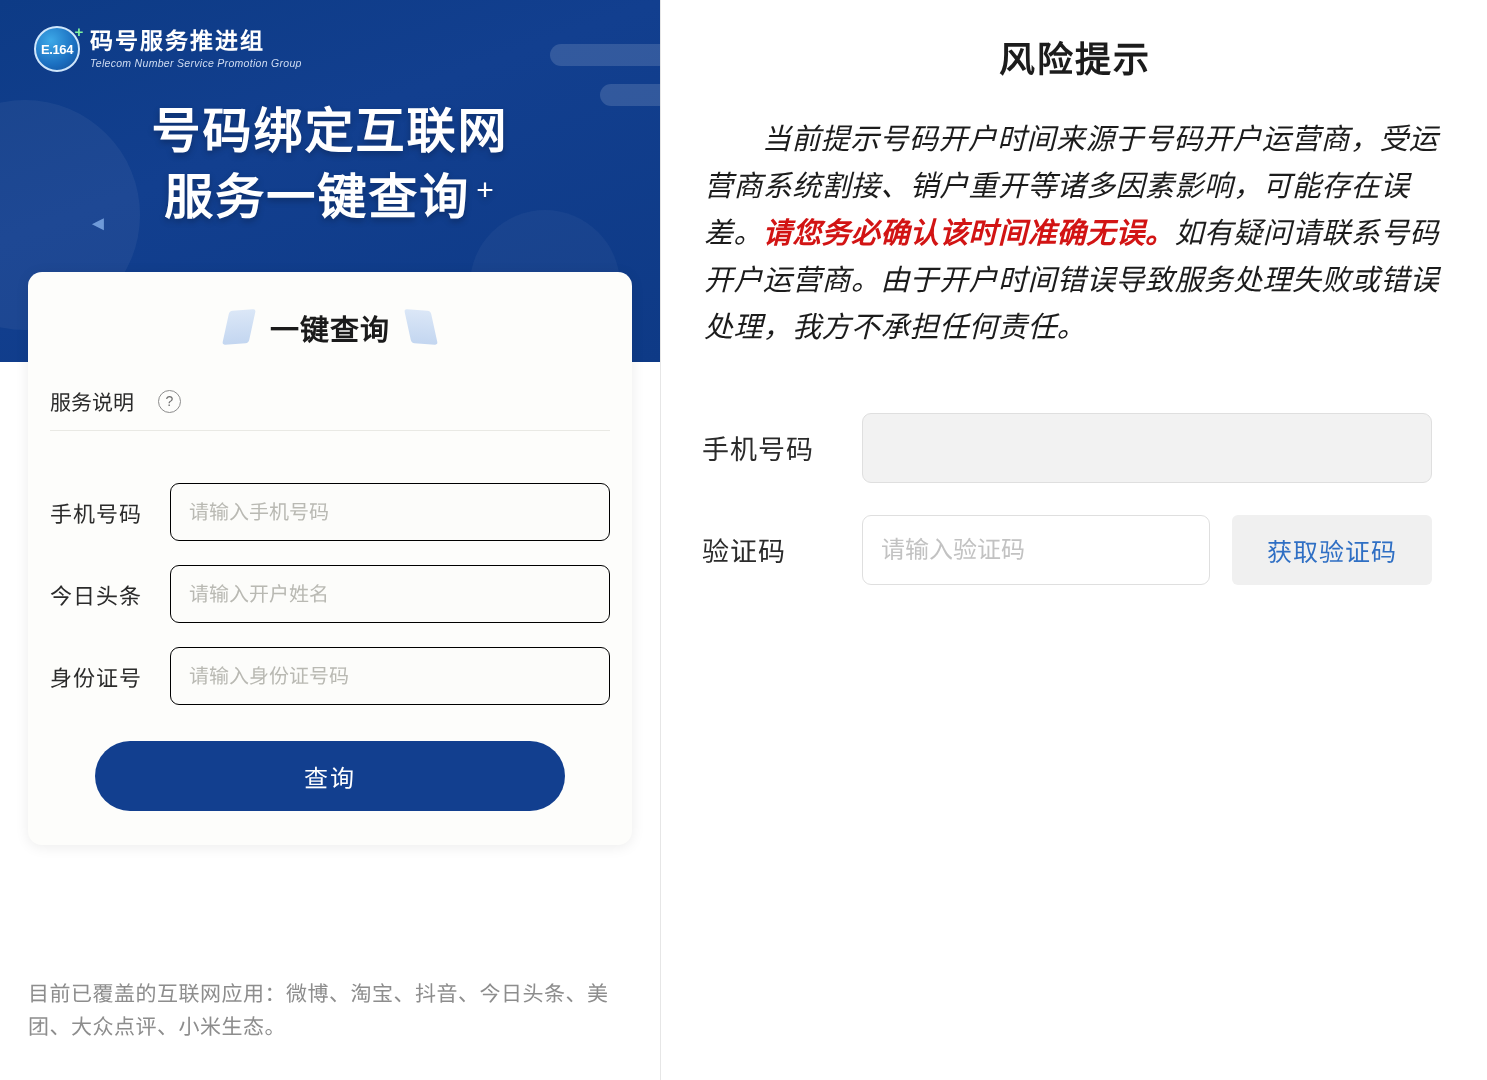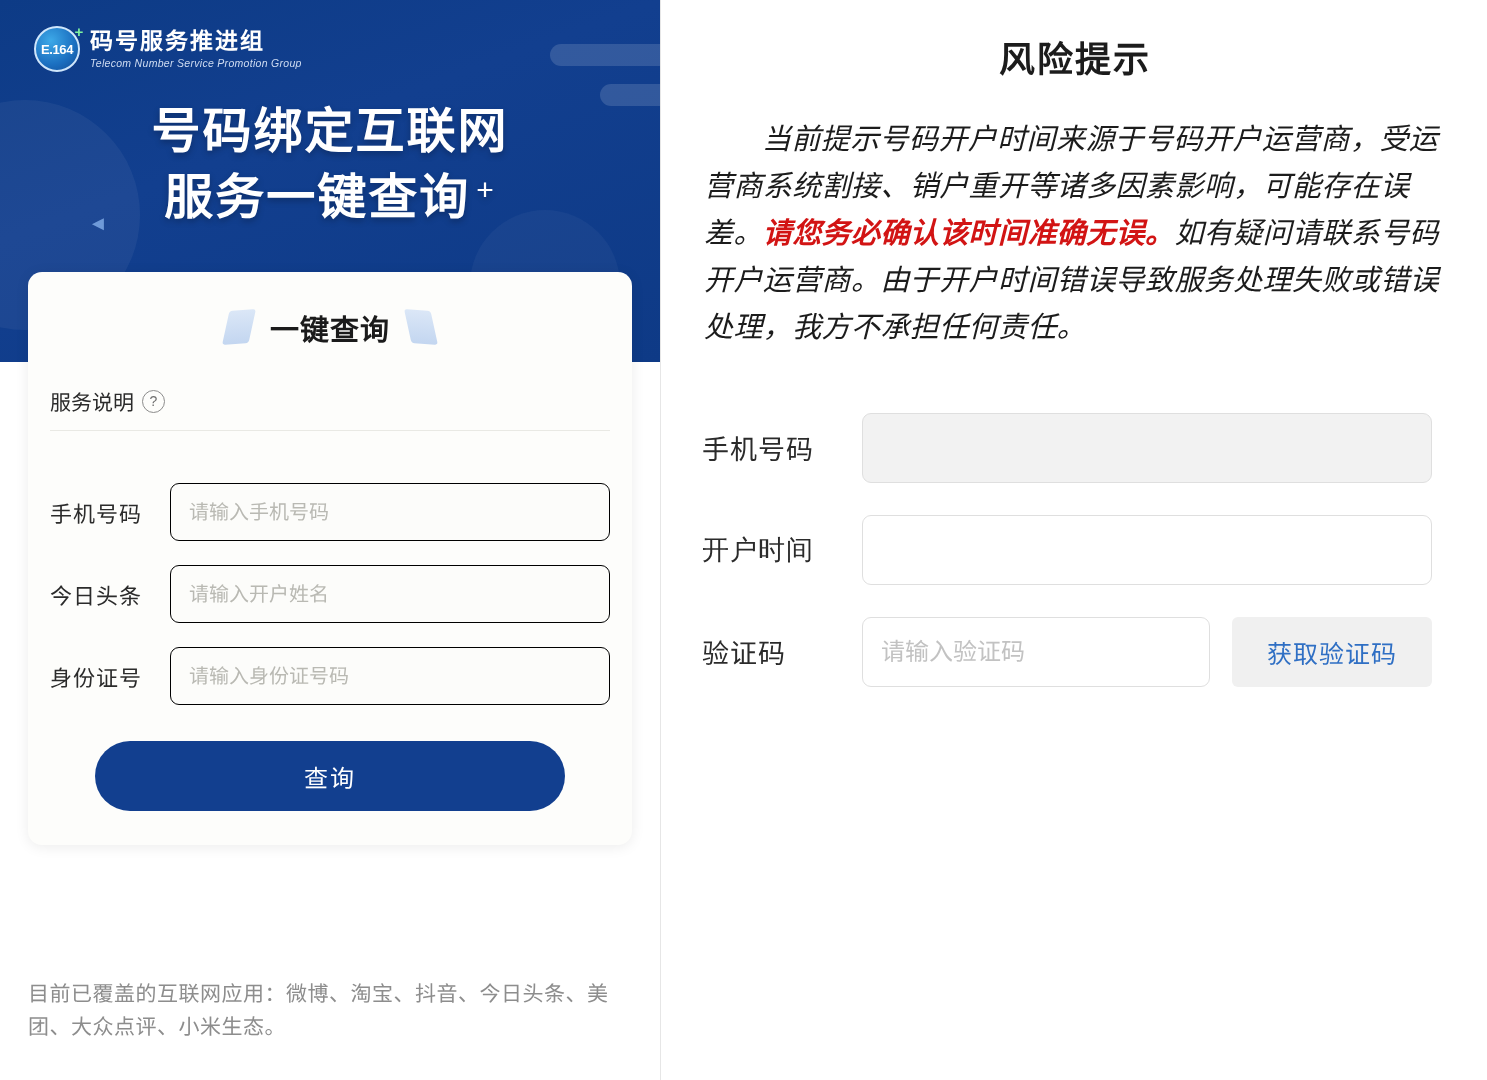--- a/index.html
+++ b/index.html
@@ -157,21 +157,21 @@
     height: 34px;
     background: linear-gradient(#dbe7f7, #c3d6f0);
     border-radius: 3px;
   }
   .ribbon.left { transform: skewX(-16deg) rotate(-4deg); }
   .ribbon.right { transform: skewX(16deg) rotate(4deg); }
 
   .svc-row {
     display: flex;
     align-items: center;
-    gap: 8px;
+    gap: 24px;
     margin: 38px 22px 0 22px;
     padding-bottom: 14px;
     border-bottom: 1px solid #e9e9e4;
   }
   .svc-label {
     font-size: 21px;
     color: #2b2b2b;
   }
   .q-mark {
     width: 23px;
@@ -406,24 +406,20 @@
     <h1 class="risk-title">风险提示</h1>
 
     <p class="risk-body"><span>当前提示号码开户时间来源于号码开户运营商，受运营商系统割接、销户重开等诸多因素影响，可能存在误差。</span><span class="warn">请您务必确认该时间准确无误。</span><span>如有疑问请联系号码开户运营商。由于开户时间错误导致服务处理失败或错误处理，我方不承担任何责任。</span></p>
 
     <div class="r-form">
       <div class="r-row">
         <span class="r-label">手机号码</span>
         <input class="r-input" type="text" placeholder="" style="">
       </div>
 
-      <div class="r-row">
-        <span class="r-label">开户时间</span>
-        <input class="r-input white" type="text" placeholder="" style="">
-      </div>
 
       <div class="r-row code">
         <span class="r-label">验证码</span>
         <input class="r-input white" type="text" placeholder="请输入验证码" style="">
         <button class="code-btn">获取验证码</button>
       </div>
 
     </div>
   </div>
 </div>

